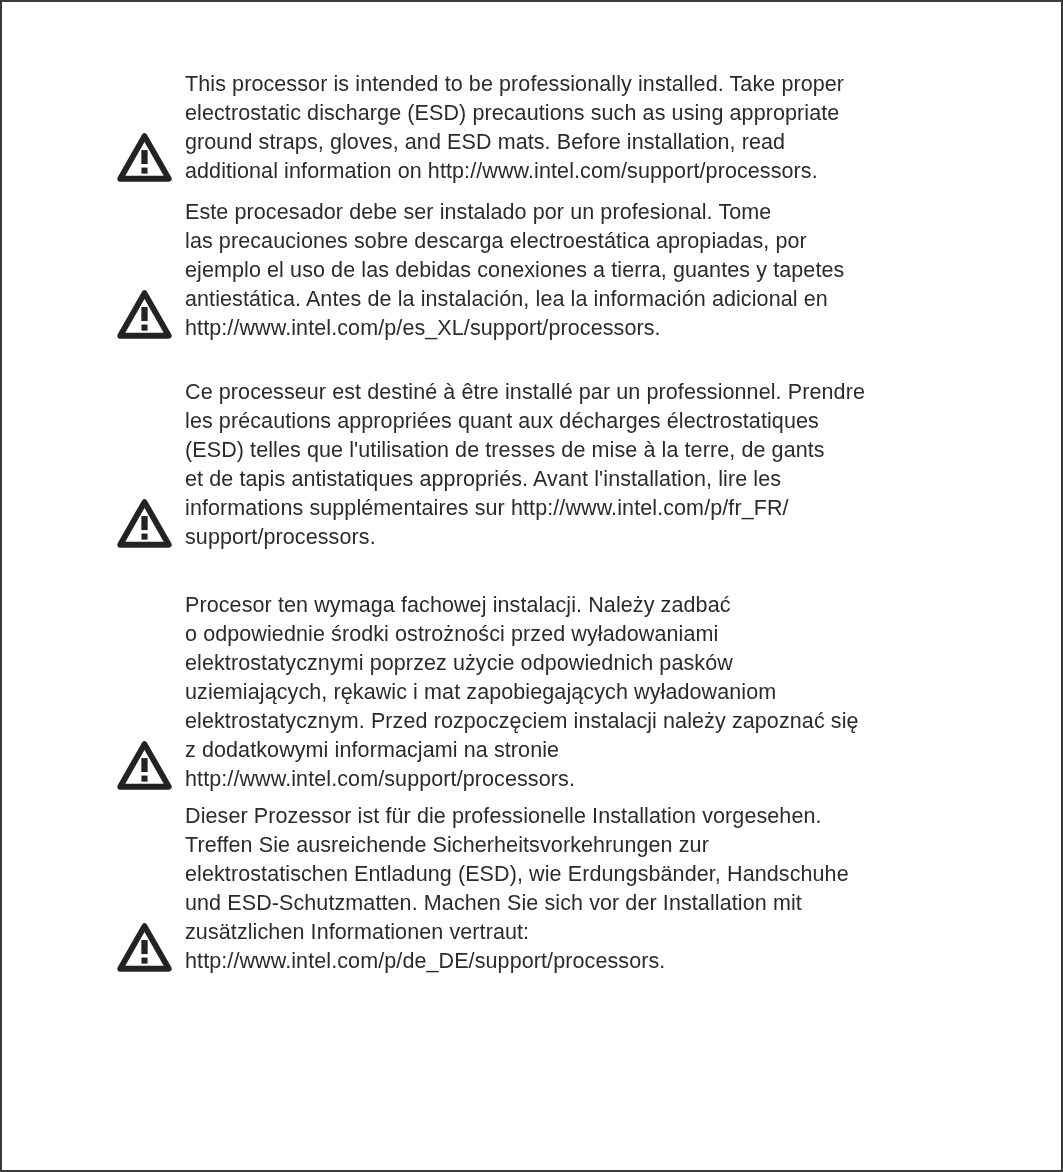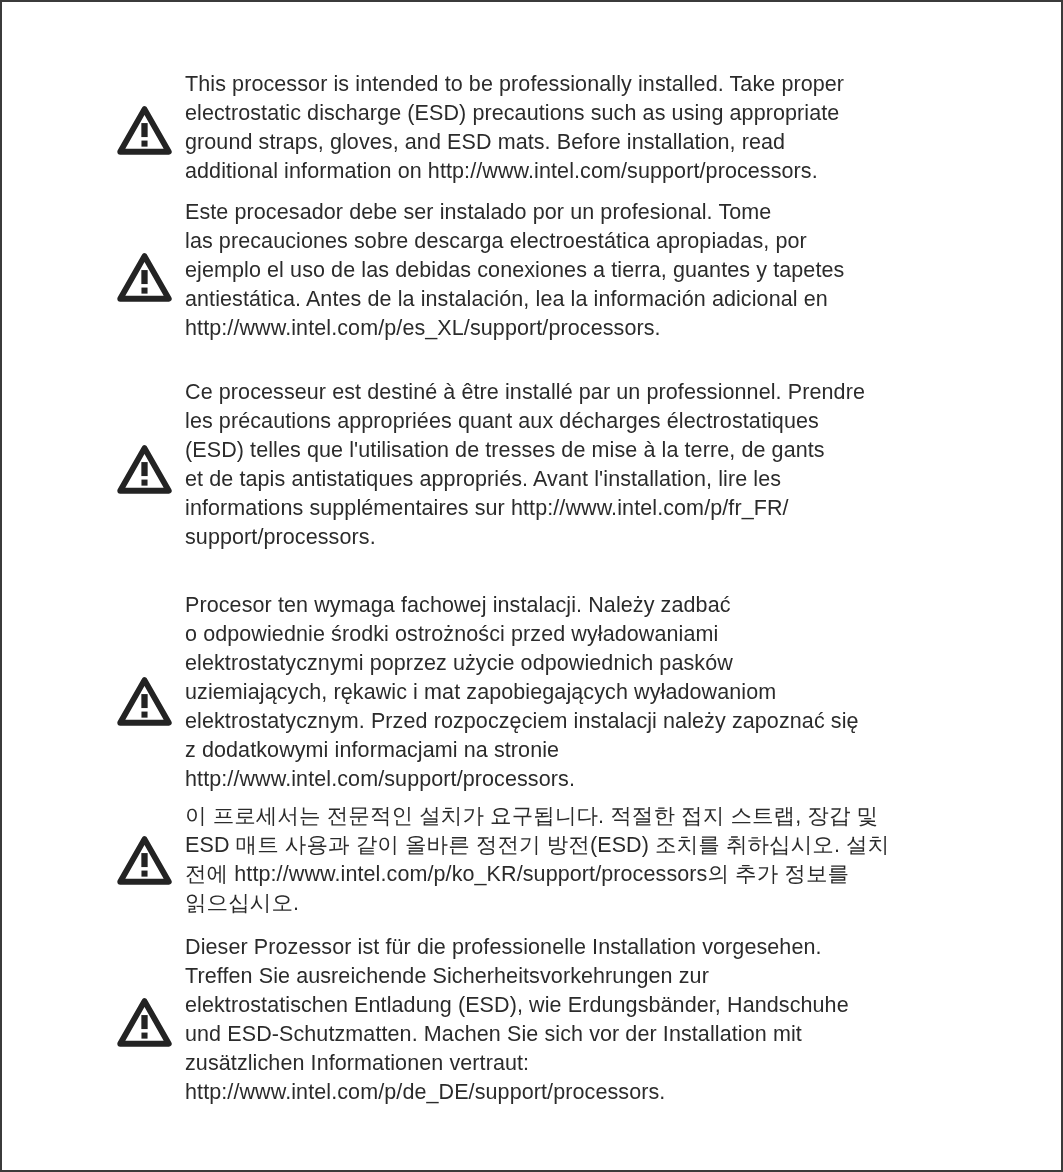--- a/index.html
+++ b/index.html
@@ -9,21 +9,21 @@
     box-sizing: border-box;
     border: 2px solid #3b3b3b;
     background: #ffffff;
     font-family: "Liberation Sans", "DejaVu Sans", sans-serif;
     color: #2b2b2b;
     padding: 68px 40px 0 114px;
     overflow: hidden;
   }
   .warning-row {
     display: flex;
-    align-items: center;
+    align-items: flex-end;
   }
   .icon-box {
     flex: 0 0 57px;
     width: 57px;
     height: 56px;
     margin-right: 12px;
   }
   .icon-box svg { display: block; width: 57px; height: 56px; }
   .warning-text {
     margin: 0;
@@ -105,33 +105,20 @@
     </div>
     <p class="warning-text">Procesor ten wymaga fachowej instalacji. Należy zadbać
 o odpowiednie środki ostrożności przed wyładowaniami
 elektrostatycznymi poprzez użycie odpowiednich pasków
 uziemiających, rękawic i mat zapobiegających wyładowaniom
 elektrostatycznym. Przed rozpoczęciem instalacji należy zapoznać się
 z dodatkowymi informacjami na stronie
 http://www.intel.com/support/processors.</p>
   </div>
 
-  <div class="warning-row">
-    <div class="icon-box">
-      <svg viewBox="0 0 24 24" aria-hidden="true">
-        <path d="M12 2.6 L22.4 20.9 L1.6 20.9 Z" fill="none" stroke="#232323" stroke-width="2.5" stroke-linejoin="round"></path>
-        <path d="M12 8.6 L12 14.6" stroke="#232323" stroke-width="2.7" stroke-linecap="butt"></path>
-        <rect x="10.7" y="16.1" width="2.6" height="2.6" fill="#232323"></rect>
-      </svg>
-    </div>
-    <p class="warning-text">이 프로세서는 전문적인 설치가 요구됩니다. 적절한 접지 스트랩, 장갑 및
-ESD 매트 사용과 같이 올바른 정전기 방전(ESD) 조치를 취하십시오. 설치
-전에 http://www.intel.com/p/ko_KR/support/processors의 추가 정보를
-읽으십시오.</p>
-  </div>
 
   <div class="warning-row">
     <div class="icon-box">
       <svg viewBox="0 0 24 24" aria-hidden="true">
         <path d="M12 2.6 L22.4 20.9 L1.6 20.9 Z" fill="none" stroke="#232323" stroke-width="2.5" stroke-linejoin="round"></path>
         <path d="M12 8.6 L12 14.6" stroke="#232323" stroke-width="2.7" stroke-linecap="butt"></path>
         <rect x="10.7" y="16.1" width="2.6" height="2.6" fill="#232323"></rect>
       </svg>
     </div>
     <p class="warning-text">Dieser Prozessor ist für die professionelle Installation vorgesehen.

